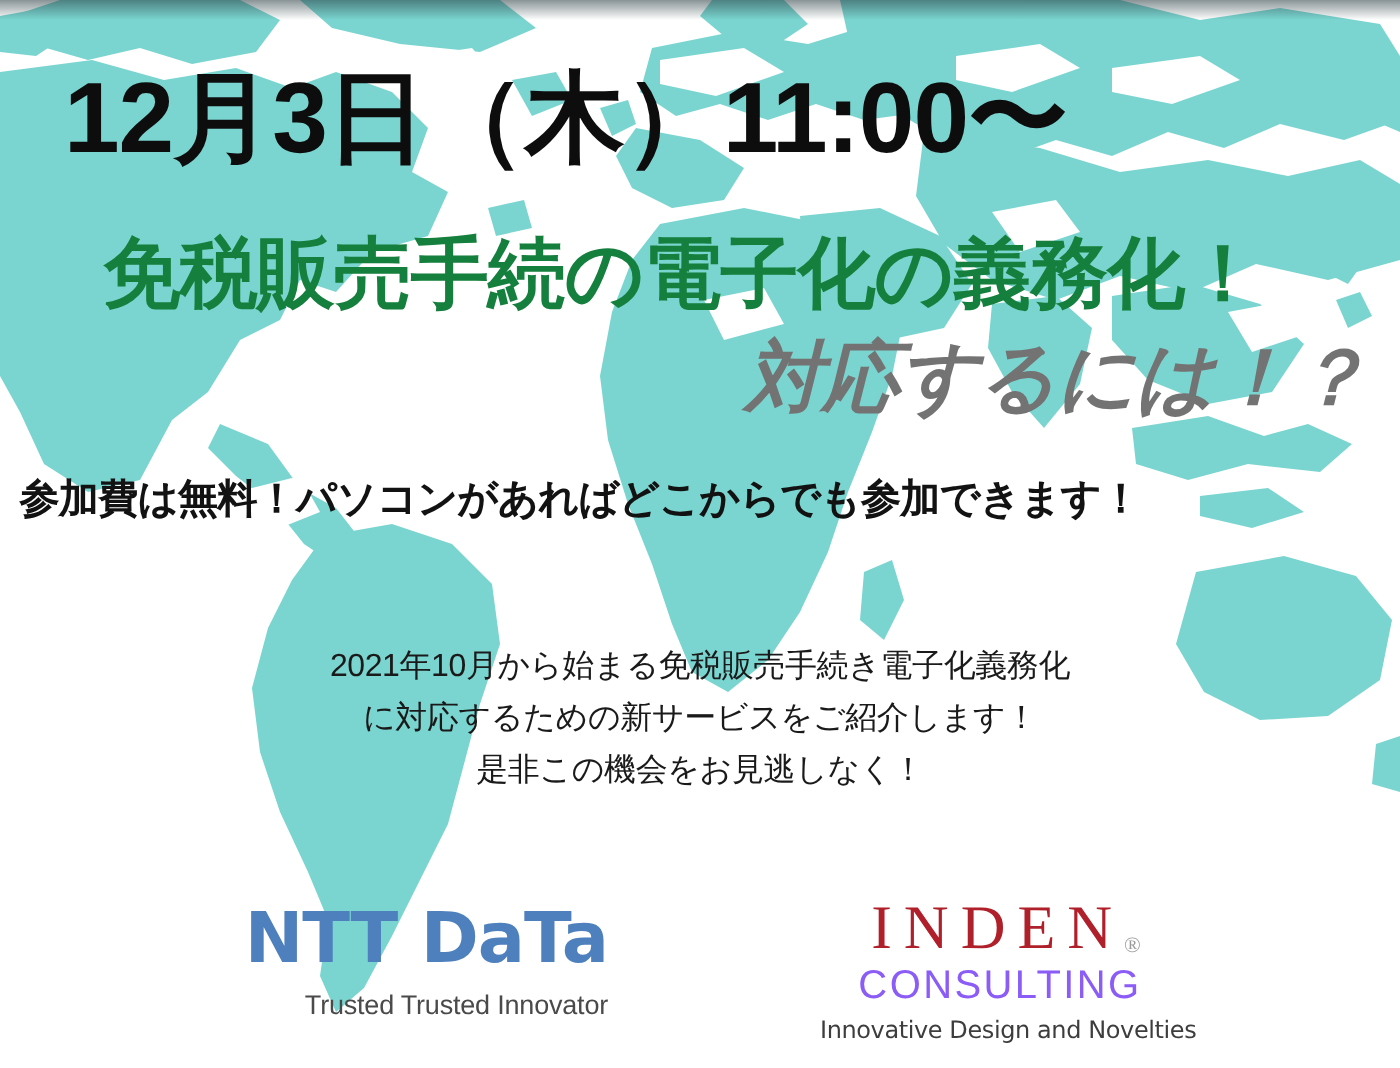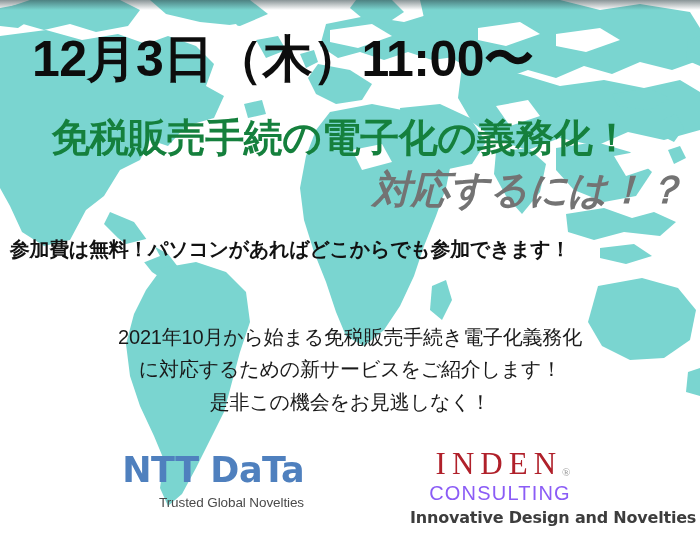--- a/index.html
+++ b/index.html
@@ -85,21 +85,21 @@
     white-space: nowrap;
     letter-spacing: -0.3px;
     font-family: Liberation Serif, serif;
   }
   .body-block {
     position: absolute;
     left: 0;
     top: 305px;
     width: 700px;
     text-align: center;
-    font-size: 20px;
+    font-size: 16px;
     font-weight: 400;
     color: #1a1a1a;
     line-height: 1.62;
     letter-spacing: -0.2px;
   }
   .body-block div { white-space: nowrap; }
 
   
   #ntt-logo {
     position: absolute;
@@ -158,22 +158,22 @@
     font-size: 20px;
     font-weight: 400;
     color: #8b5cf6;
     letter-spacing: 1.2px;
     line-height: 1;
     white-space: nowrap;
   }
   #inden-tagline {
     margin-top: 5px;
     font-family: "DejaVu Sans", sans-serif;
-    font-size: 16px;
-    font-weight: 700;
+    font-size: 12px;
+    font-weight: 400;
     color: #3d3d3d;
     letter-spacing: -0.2px;
     white-space: nowrap;
   }
 </style>
 </head>
 <body>
 
 <div id="poster">
 
@@ -274,21 +274,21 @@
     <div class="subtitle">参加費は無料！パソコンがあればどこからでも参加できます！</div>
 
     <div class="body-block">
       <div>2021年10月から始まる免税販売手続き電子化義務化</div>
       <div>に対応するための新サービスをご紹介します！</div>
       <div>是非この機会をお見逃しなく！</div>
     </div>
 
     <div id="ntt-logo">
       <div id="ntt-wordmark">NTT DaTa</div>
-      <div id="ntt-tagline">Trusted Global Novelties</div>
+      <div id="ntt-tagline">Trusted Trusted Innovator</div>
     </div>
 
     <div id="inden-logo">
       <div id="inden-wordmark">
         <span>INDEN</span><span id="inden-reg">®</span>
       </div>
       <div id="inden-consulting">CONSULTING</div>
       <div id="inden-tagline">Innovative Design and Novelties</div>
     </div>
   </div>

